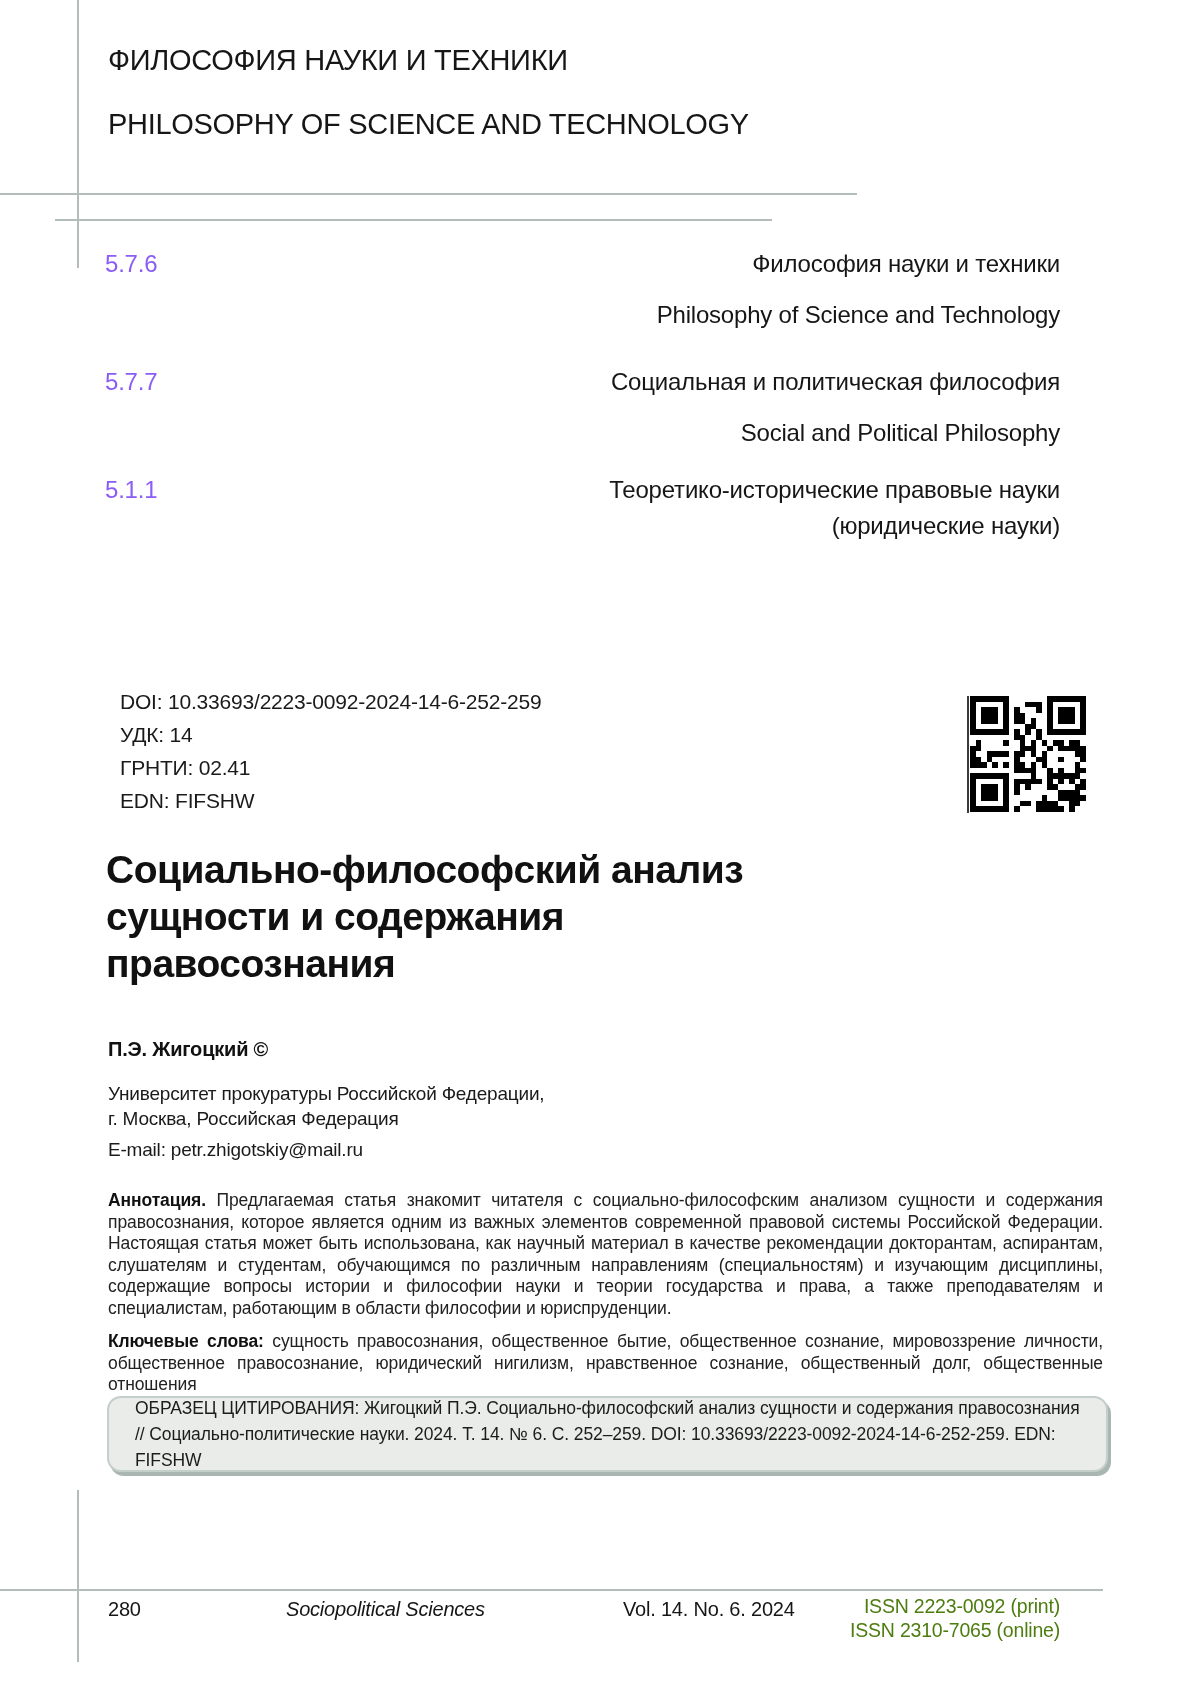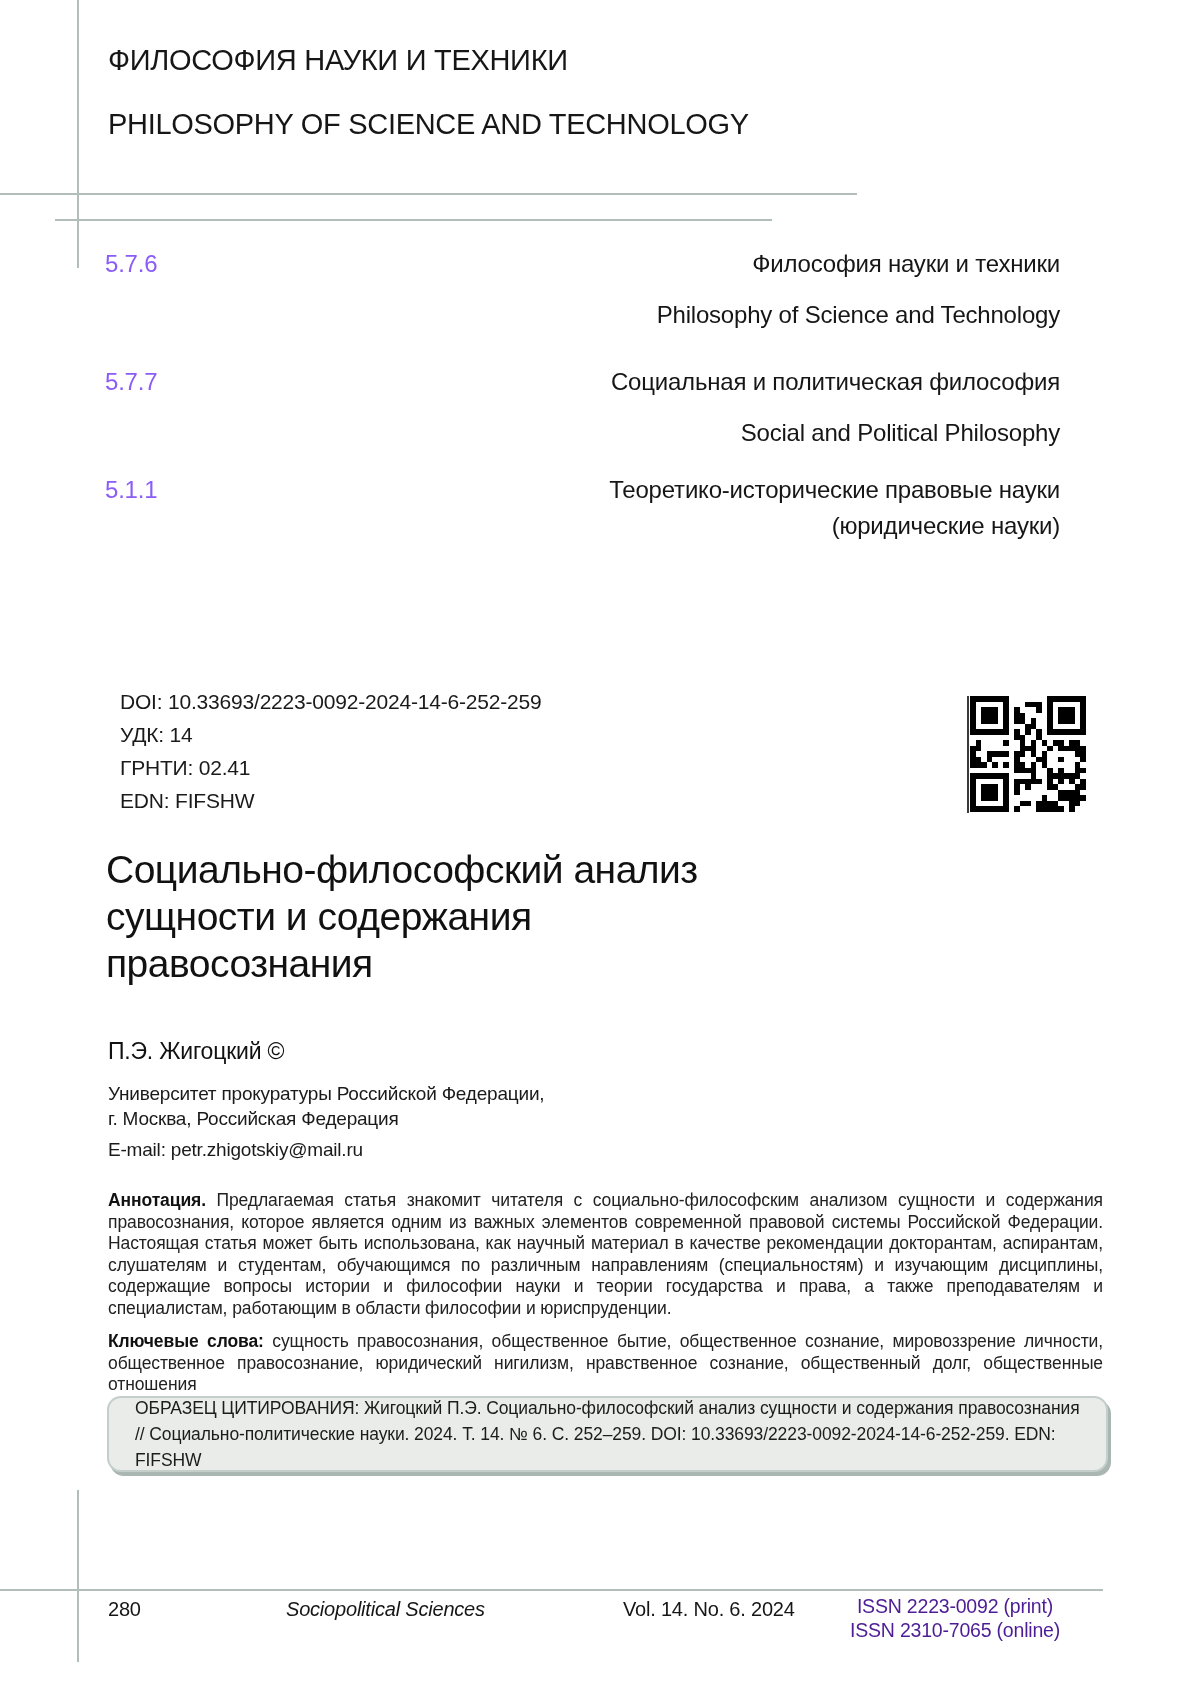--- a/index.html
+++ b/index.html
@@ -24,26 +24,26 @@
   .spec-title{
     position:absolute;right:100px;text-align:right;
     font-size:24px;color:#161616;white-space:nowrap;letter-spacing:-0.2px;
   }
   .meta-line{
     position:absolute;left:108px;
     font-size:21px;color:#1a1a1a;white-space:nowrap;letter-spacing:-0.2px;margin-left:12px;
   }
   .art-title{
     position:absolute;left:106px;top:846px;
-    font-size:39px;font-weight:400;line-height:47px;
+    font-size:39px;font-weight:700;line-height:47px;
     letter-spacing:-0.5px;color:#111;white-space:pre-line;
   }
   .author{
     position:absolute;left:108px;top:1038px;
-    font-size:23px;font-weight:400;color:#111;letter-spacing:-0.2px;
+    font-size:20px;font-weight:700;color:#111;letter-spacing:-0.2px;
   }
   .affil{
     position:absolute;left:108px;top:1081px;
     font-size:19px;line-height:25px;color:#1a1a1a;white-space:pre-line;letter-spacing:-0.2px;
   }
   .email{
     position:absolute;left:108px;top:1139px;
     font-size:19px;color:#1a1a1a;letter-spacing:-0.2px;text-decoration:none;
   }
   .para{
@@ -61,22 +61,22 @@
   }
   .cite-text{
     font-size:17.5px;line-height:26px;color:#1c1c1c;
     text-align:left;letter-spacing:-0.1px;
   }
   .qr-wrap{position:absolute;left:970px;top:696px;width:116px;height:116px;}
   .qr-edge{position:absolute;left:967px;top:696px;width:2px;height:117px;background:#3a3a3a;}
   .foot-item{position:absolute;font-size:20px;color:#161616;white-space:nowrap;letter-spacing:-0.2px;}
   .foot-journal{font-style:italic;}
   .foot-issn{
-    position:absolute;right:100px;top:1594px;text-align:center;
-    font-size:19.5px;line-height:24px;color:#4c1d95;white-space:nowrap;letter-spacing:-0.2px;
+    position:absolute;right:100px;top:1594px;text-align:right;
+    font-size:19.5px;line-height:24px;color:#4d7c0f;white-space:nowrap;letter-spacing:-0.2px;
   }
 </style>
 </head>
 <body>
 
 <div class="page">
 
   <div class="orn" style="left:77px;top:0;width:2px;height:268px;"></div>
   <div class="orn" style="left:0;top:193px;width:857px;height:2px;"></div>
   <div class="orn" style="left:55px;top:219px;width:717px;height:2px;"></div>

